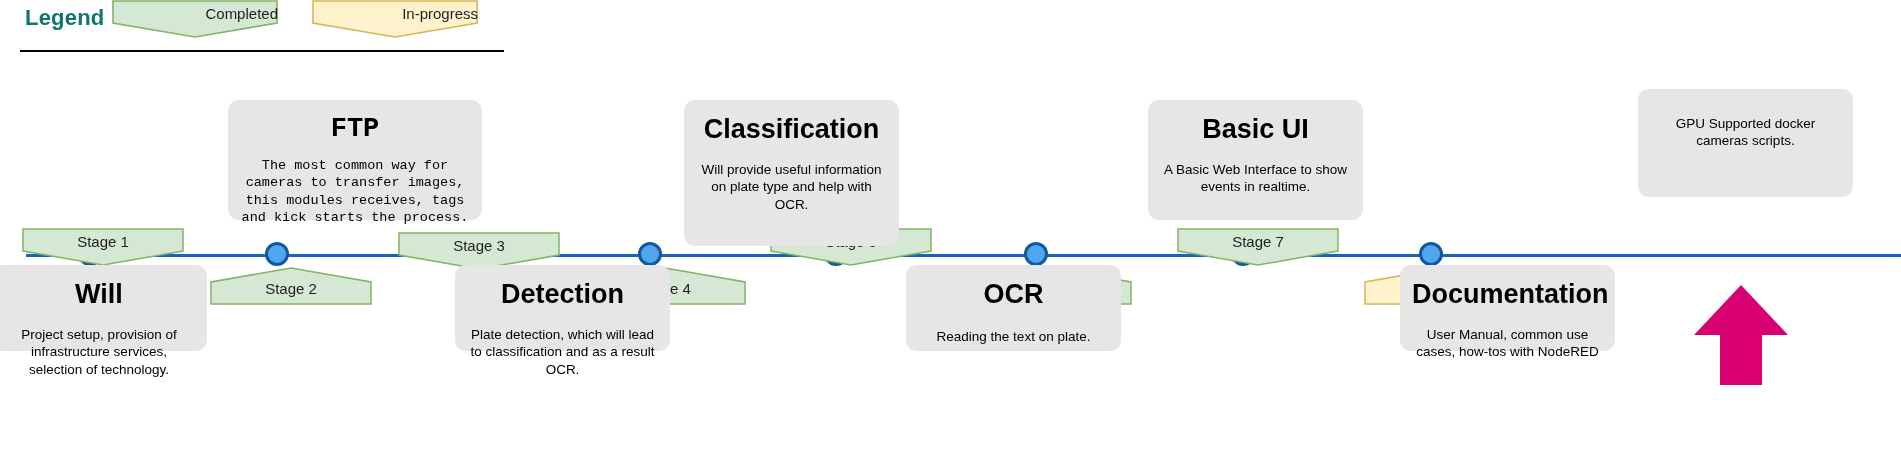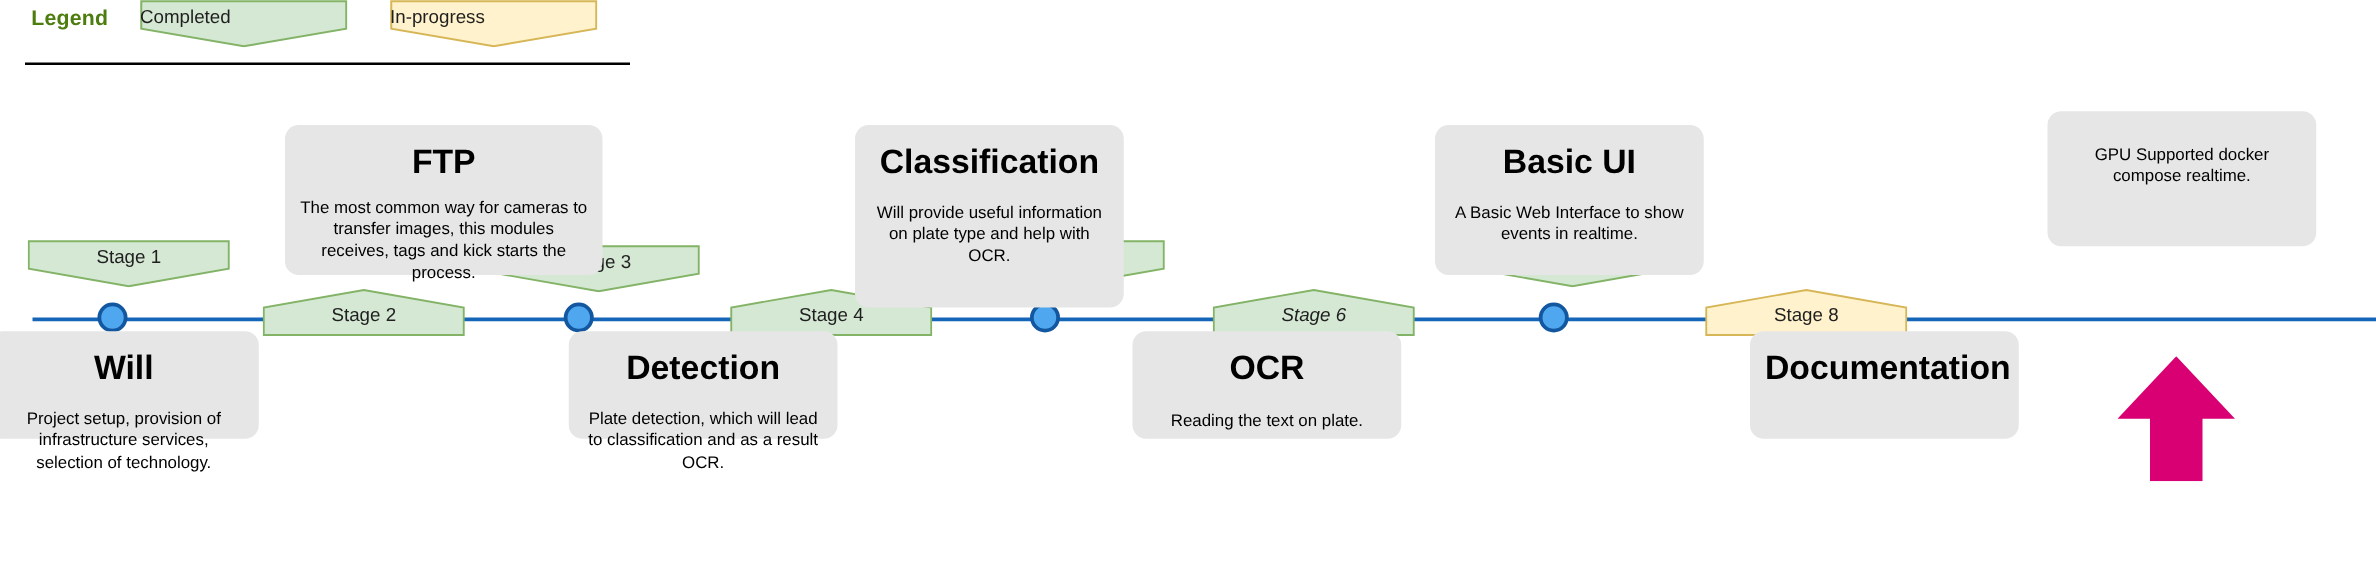--- a/index.html
+++ b/index.html
@@ -13,31 +13,31 @@
     width: 1901px;
     height: 461px;
     background: #ffffff;
     overflow: hidden;
   }
 
   
   #legend { position: absolute; left: 0; top: 0; width: 520px; height: 58px; }
   #legend-title {
     position: absolute; left: 25px; top: 5px;
-    font-size: 17px; font-weight: bold; color: #4d7c0f;
+    font-size: 22px; font-weight: bold; color: #0f766e;
     letter-spacing: .2px;
   }
   .legend-chip {
     position: absolute; top: 0px;
     width: 166px; height: 38px;
   }
   .legend-chip .pent { position: absolute; inset: 0; }
   .legend-chip .lbl {
     position: absolute; left: 0; right: 0; top: 5px;
-    text-align: left; font-size: 15px; color: #1f1f1f;
+    text-align: right; font-size: 15px; color: #1f1f1f;
   }
   #legend-completed { left: 112px; }
   #legend-inprogress { left: 312px; }
   #legend-rule {
     position: absolute; left: 20px; top: 50px;
     width: 484px; height: 0;
     border-top: 2px solid #000000;
   }
 
   
@@ -50,21 +50,21 @@
     position: absolute; width: 24px; height: 24px;
     margin-left: -12px; margin-top: -12px;
     border-radius: 50%;
     background: #4fa8ef;
     border: 3px solid #12579f;
   }
 
   
   .stage {
     position: absolute;
-    width: 162px; height: 38px;
+    width: 162px; height: 38px; margin-top: 36px;
   }
   .stage svg { position: absolute; inset: 0; width: 100%; height: 100%; display: block; }
   .stage .slabel {
     position: absolute; left: 0; right: 0; top: 5px;
     text-align: center; font-size: 15px; color: #1f1f1f;
     pointer-events: none;
   }
 
   
   .card {
@@ -181,21 +181,21 @@
       <polygon points="81,1 161,15 161,37 1,37 1,15" fill="#fff2cc" stroke="#d6b656" stroke-width="1.5"></polygon>
     </svg>
     <div class="slabel" style="top:13px;">Stage 8</div>
   </div>
 
   <div class="card" style="left:-9px; top:265px; width:216px; height:86px;">
     <div class="ctitle">Will</div>
     <div class="cdesc">Project setup, provision of infrastructure services, selection of technology.</div>
   </div>
 
-  <div class="card" style="left:228px; top:100px; width:254px; height:120px;">
+  <div class="card" style="left:228px; top:100px; width:254px; height:120px;font-family:Liberation Mono, monospace;">
     <div class="ctitle">FTP</div>
     <div class="cdesc" style="margin-top:12px;">The most common way for cameras to transfer images, this modules receives, tags and kick starts the process.</div>
   </div>
 
   <div class="card" style="left:455px; top:265px; width:215px; height:86px;">
     <div class="ctitle">Detection</div>
     <div class="cdesc">Plate detection, which will lead to classification and as a result OCR.</div>
   </div>
 
   <div class="card" style="left:684px; top:100px; width:215px; height:146px;">
@@ -208,24 +208,25 @@
     <div class="cdesc">A Basic Web Interface to show events in realtime.</div>
   </div>
 
   <div class="card short" style="left:906px; top:265px; width:215px; height:86px;">
     <div class="ctitle">OCR</div>
     <div class="cdesc">Reading the text on plate.</div>
   </div>
 
   <div class="card" style="left:1400px; top:265px; width:215px; height:86px;">
     <div class="ctitle">Documentation</div>
+    <div class="cdesc">User Manual, common use cases, how-tos with NodeRED</div>
   </div>
 
   <div class="card" style="left:1638px; top:89px; width:215px; height:108px;">
-    <div class="cdesc">GPU Supported docker compose realtime.</div>
+    <div class="cdesc">GPU Supported docker cameras scripts.</div>
   </div>
 
   <div id="pointer-arrow">
     <svg viewBox="0 0 94 100" preserveAspectRatio="none">
       <polygon points="47,0 94,50 68,50 68,100 26,100 26,50 0,50" fill="#d80073"></polygon>
     </svg>
   </div>
 
 </div>
 

